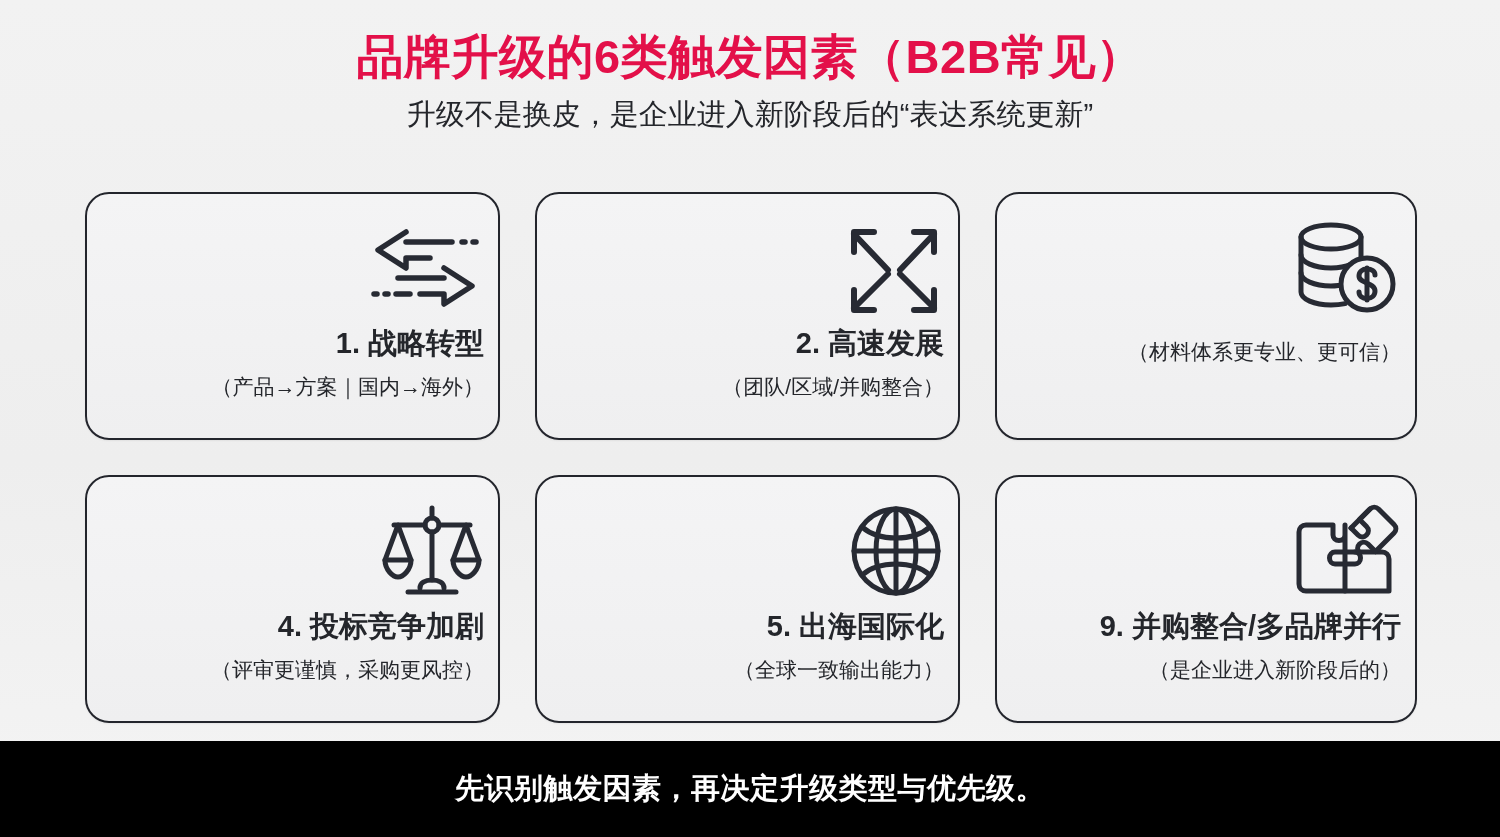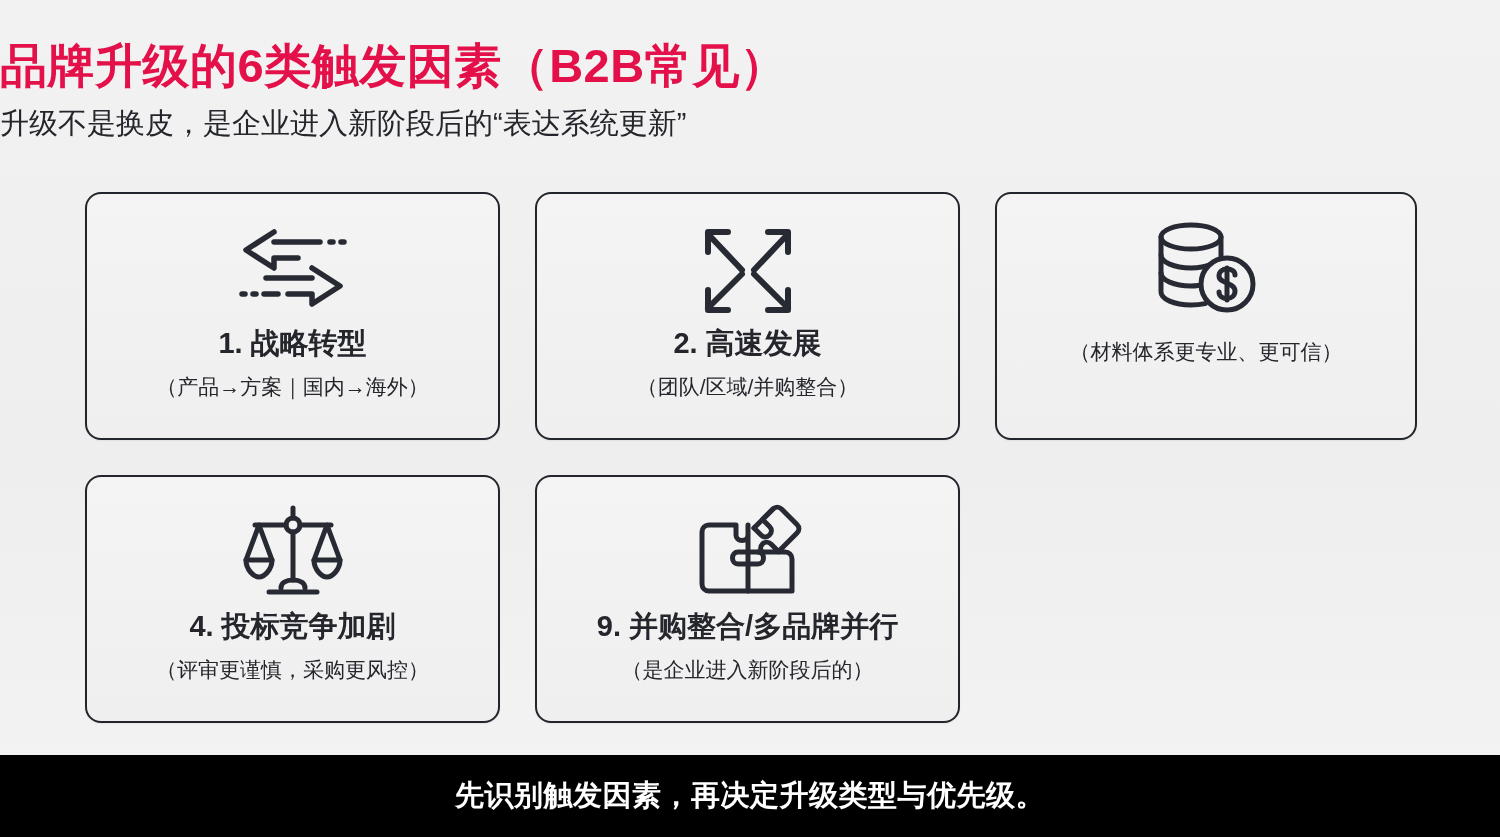--- a/index.html
+++ b/index.html
@@ -16,22 +16,22 @@
   }
   .page {
     position: relative;
     width: 1500px;
     height: 837px;
     background: linear-gradient(180deg, #f2f2f2 0%, #eeeeee 55%, #f4f4f4 100%);
   }
 
   
   .header {
-    padding-top: 38px;
-    text-align: left;
+    padding-top: 29px;
+    text-align: center;
   }
   .title {
     font-size: 47px;
     font-weight: 700;
     letter-spacing: 0.5px;
     color: #e31049;
     line-height: 1.18;
     margin: 0;
     white-space: nowrap;
   }
@@ -52,25 +52,25 @@
     width: 1332px;
     display: grid;
     grid-template-columns: 415px 425px 422px;
     grid-column-gap: 35px;
     grid-row-gap: 35px;
   }
   .card {
     height: 248px;
     box-sizing: border-box;
     border: 2px solid #23252c;
-    border-radius: 16px;
+    border-radius: 24px;
     background: linear-gradient(180deg, #f4f4f5 0%, #efeff0 100%);
     display: flex;
     flex-direction: column;
-    align-items: center;
+    align-items: flex-end;
     justify-content: flex-start;
     padding: 22px 14px 16px 14px;
     box-shadow: 0 1px 2px rgba(0,0,0,0.06);
   }
   .card-icon {
     height: 104px;
     display: flex;
     align-items: center;
     justify-content: center;
     margin-bottom: 6px;
@@ -95,21 +95,21 @@
     text-align: center;
     white-space: nowrap;
   }
 
   
   .footer {
     position: absolute;
     left: 0;
     right: 0;
     bottom: 0;
-    height: 82px;
+    height: 96px;
     background: #000000;
     display: flex;
     align-items: center;
     justify-content: center;
   }
   .footer-text {
     color: #ffffff;
     font-size: 29px;
     font-weight: 700;
     letter-spacing: 0.5px;
@@ -192,20 +192,34 @@
           <path d="M86 23 L73 58 L99 58 Z" fill="none"></path>
           <path d="M73 58 C73 68 81 75 86 75 C91 75 99 68 99 58"></path>
           <path d="M40 86 C40 81 45 78 52 78 C59 78 64 81 64 86"></path>
           <path d="M28 90 L76 90"></path>
         </svg>
       </div>
       <div class="card-title">4. 投标竞争加剧</div>
       <div class="card-sub">（评审更谨慎，采购更风控）</div>
     </div>
 
+    <div class="card">
+      <div class="card-icon">
+        <svg width="96" height="96" viewBox="0 0 96 96" fill="none" stroke="#272a33" stroke-width="5" stroke-linecap="round" stroke-linejoin="round">
+          <circle cx="48" cy="48" r="42"></circle>
+          <path d="M48 6 L48 90"></path>
+          <path d="M6 48 L90 48"></path>
+          <ellipse cx="48" cy="48" rx="20" ry="42"></ellipse>
+          <path d="M14 24 C22 31 34 35 48 35 C62 35 74 31 82 24"></path>
+          <path d="M14 72 C22 65 34 61 48 61 C62 61 74 65 82 72"></path>
+        </svg>
+      </div>
+      <div class="card-title">5. 出海国际化</div>
+      <div class="card-sub">（全球一致输出能力）</div>
+    </div>
 
     <div class="card">
       <div class="card-icon">
         <svg width="112" height="98" viewBox="0 0 112 98" fill="none" stroke="#272a33" stroke-width="5" stroke-linecap="round" stroke-linejoin="round">
           <path d="M10 30 C10 26 13 23 17 23 L44 23 L44 33 C44 36 46.5 38.5 50 38.5 C53.5 38.5 56 36 56 33 L56 23 L56 50 L46 50 C43 50 40.5 52.5 40.5 56 C40.5 59.5 43 62 46 62 L56 62 L56 89 L17 89 C13 89 10 86 10 82 Z"></path>
           <path d="M56 50 L56 62"></path>
           <path d="M56 62 L66 62 C69 62 71.5 59.5 71.5 56 C71.5 52.5 69 50 66 50 L56 50"></path>
           <path d="M66 50 L93 50 C97 50 100 53 100 57 L100 89 L56 89"></path>
           <path d="M62 26 L81 7 C83.5 4.5 87 4.5 89.5 7 L105 22.5 C107.5 25 107.5 28.5 105 31 L86.5 49.5"></path>
           <path d="M62 26 L69 33 C71.5 35.5 75 35.5 77.5 33 C80 30.5 80 27 77.5 24.5 L70.5 17.5 L81 7"></path>

